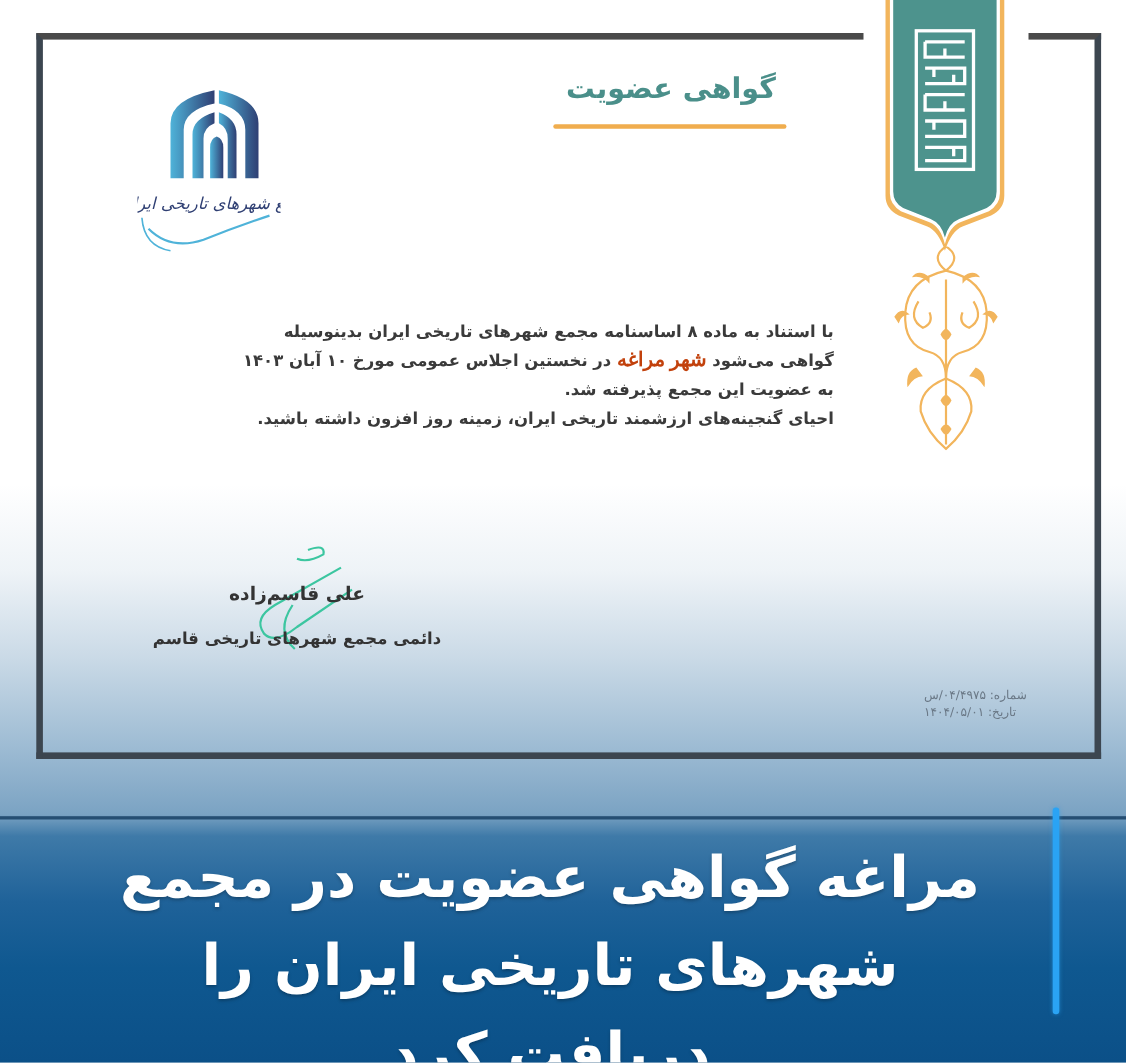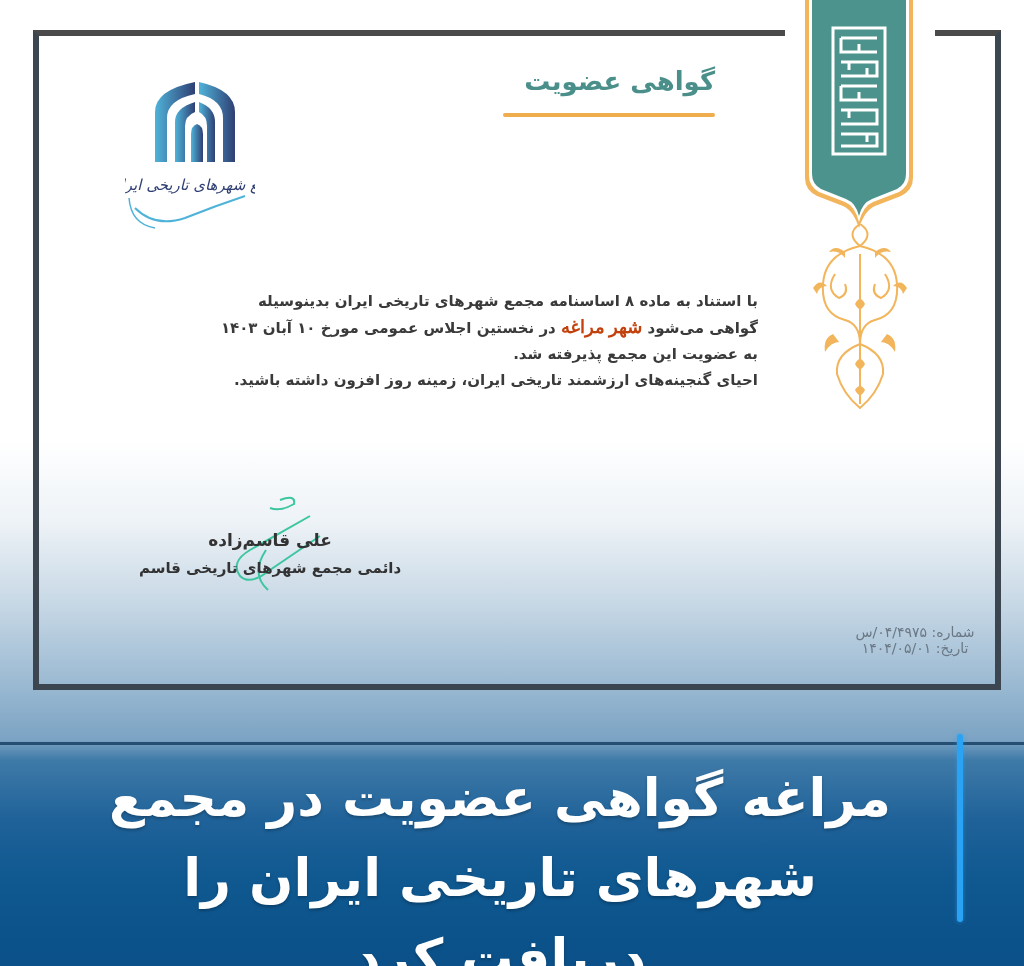--- a/index.html
+++ b/index.html
@@ -40,21 +40,21 @@
     }
     .ornament {
       position: absolute;
       left: 805px; top: 224px;
       width: 110px; height: 186px;
     }
     .cert-title {
       position: absolute;
       left: 505px; top: 66px;
       width: 210px;
-      text-align: right;
+      text-align: center;
       direction: rtl;
       font-family: "DejaVu Sans", sans-serif;
       font-weight: bold;
       font-size: 26px;
       color: #4a8f8a;
     }
     .title-rule {
       position: absolute;
       left: 503px; top: 113px;
       width: 212px; height: 4px;
@@ -82,34 +82,34 @@
     .body-text .hl { font-size: 18px; font-weight: bold; color: #c2410c; font-family: Liberation Serif, serif; }
     .signature {
       position: absolute;
       left: 120px; top: 528px;
       width: 300px;
       direction: rtl;
       text-align: center;
       color: #333;
       font-weight: bold;
     }
-    .sig-name { font-size: 17px; line-height: 24px; margin-bottom: 4px; }
+    .sig-name { font-size: 17px; line-height: 24px; margin-bottom: 16px; }
     .sig-role { font-size: 15px; line-height: 24px; }
     .sig-scribble {
       position: absolute;
       left: 210px; top: 490px;
       width: 120px; height: 110px;
     }
     .ref {
       position: absolute;
       left: 840px; top: 624px;
       width: 150px;
       direction: rtl;
-      text-align: center;
-      font-size: 14px;
+      text-align: left;
+      font-size: 11px;
       line-height: 16px;
       color: #6a7886;
     }
     .divider-line {
       position: absolute;
       left: 0; top: 742px;
       width: 1024px; height: 3px;
       background: #254e72;
     }
     .accent-bar {

